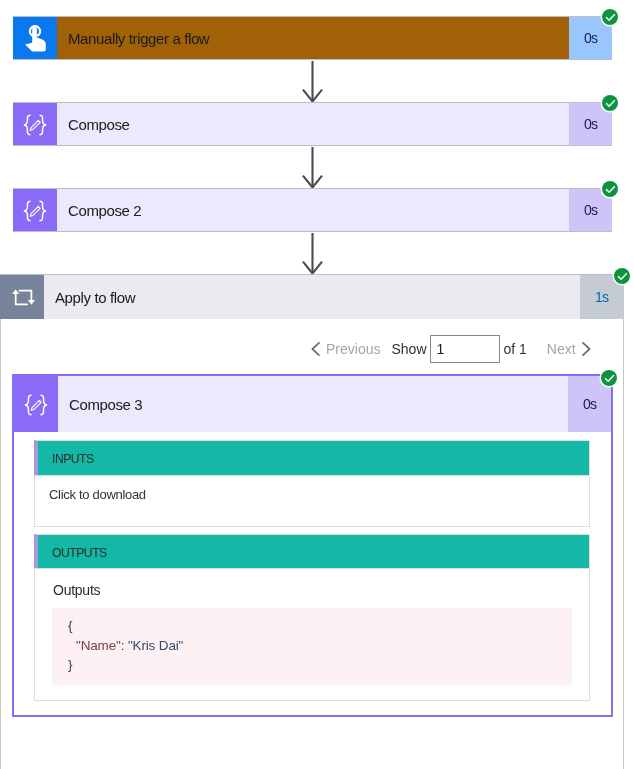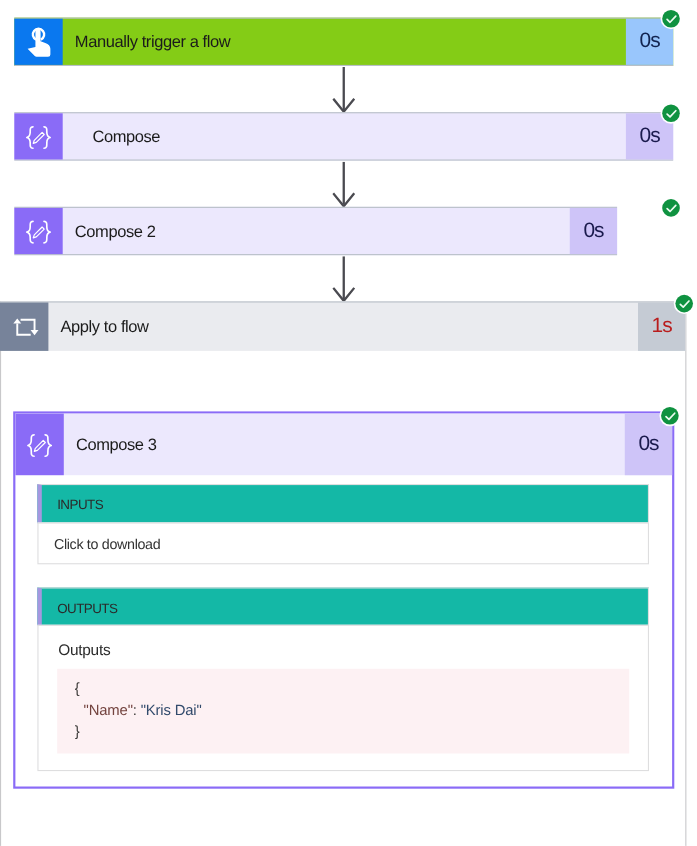--- a/index.html
+++ b/index.html
@@ -8,36 +8,36 @@
        -webkit-font-smoothing:antialiased;}
   .page{position:relative;width:634px;height:769px;background:#fff;}
 
   
   .card{position:absolute;display:flex;align-items:stretch;box-sizing:border-box;
         border-top:1px solid #b8bfc7;border-bottom:1px solid #b8bfc7;}
   .card-icon{width:44px;flex:0 0 44px;display:flex;align-items:center;justify-content:center;}
   .card-title{flex:1 1 auto;display:flex;align-items:center;padding-left:11px;
               font-size:15px;color:#1b1b1b;letter-spacing:-0.38px;}
   .card-dur{width:43px;flex:0 0 43px;display:flex;align-items:center;justify-content:center;
-            font-size:19px;color:#17174a;letter-spacing:-0.9px;}
-
-  
-  .c-trigger{background:#84cc16;}
+            font-size:14px;color:#17174a;letter-spacing:-0.9px;}
+
+  
+  .c-trigger{background:#a16207;}
   .c-trigger .card-icon{background:#0a78ef;}
   .c-trigger .card-dur{background:#99c6fc;color:#122450;}
 
   
   .c-compose{background:#ece8fd;}
   .c-compose .card-icon{background:#8a6bf7;}
   .c-compose .card-dur{background:#cec4f8;color:#1a1a4d;}
 
   
   .c-scope{background:#eaebef;}
   .c-scope .card-icon{background:#77839a;}
-  .c-scope .card-dur{background:#c5cbd4;color:#b91c1c;}
+  .c-scope .card-dur{background:#c5cbd4;color:#0369a1;}
 
   
   .badge{position:absolute;width:16px;height:16px;border-radius:50%;background:#0f9240;
          display:flex;align-items:center;justify-content:center;
          box-shadow:0 0 0 1.5px rgba(255,255,255,.95);}
   .badge svg{display:block;}
 
   
   .arrow{position:absolute;}
   .arrow svg{display:block;}
@@ -94,21 +94,21 @@
       </svg>
   </div>
 
   <div class="arrow" style="left:302px;top:61px;">
     <svg width="21" height="42" viewBox="0 0 21 42">
       <path d="M10.5 0 V 39" stroke="#4a4a50" stroke-width="2.1" fill="none"></path>
       <path d="M1.6 29.5 L10.5 40.5 L19.4 29.5" stroke="#4a4a50" stroke-width="2.1" fill="none" stroke-linecap="square"></path>
     </svg>
   </div>
 
-  <div class="card c-compose" style="left:13px;top:102px;width:599px;height:44px;gap:16px;">
+  <div class="card c-compose" style="left:13px;top:102px;width:599px;height:44px;">
     <div class="card-icon">
       <svg width="24" height="23" viewBox="0 -1.5 24 23" aria-hidden="true">
         <path d="M7.0 0.8 C4.15 0.8 4.45 3.4 4.45 5.6 C4.45 8.5 4.1 10.0 1.4 10.5 C4.1 11.0 4.45 12.5 4.45 15.4 C4.45 17.4 4.15 20.3 7.0 20.3" fill="none" stroke="#ffffff" stroke-width="1.5" stroke-linecap="round" stroke-linejoin="round"></path>
         <path d="M17.0 0.8 C19.85 0.8 19.55 3.4 19.55 5.6 C19.55 8.5 19.9 10.0 22.6 10.5 C19.9 11.0 19.55 12.5 19.55 15.4 C19.55 17.4 19.85 20.3 17.0 20.3" fill="none" stroke="#ffffff" stroke-width="1.5" stroke-linecap="round" stroke-linejoin="round"></path>
         <path d="M15.3 5.9 L17.2 7.8 L10.0 14.9 L7.2 15.8 L8.15 13.05 Z" fill="none" stroke="#ffffff" stroke-width="1.1" stroke-linejoin="round" stroke-linecap="round"></path>
       </svg>
     </div>
     <div class="card-title">Compose</div>
     <div class="card-dur">0s</div>
   </div>
@@ -118,21 +118,21 @@
       </svg>
   </div>
 
   <div class="arrow" style="left:302px;top:147px;">
     <svg width="21" height="42" viewBox="0 0 21 42">
       <path d="M10.5 0 V 39" stroke="#4a4a50" stroke-width="2.1" fill="none"></path>
       <path d="M1.6 29.5 L10.5 40.5 L19.4 29.5" stroke="#4a4a50" stroke-width="2.1" fill="none" stroke-linecap="square"></path>
     </svg>
   </div>
 
-  <div class="card c-compose" style="left:13px;top:188px;width:548px;height:44px;">
+  <div class="card c-compose" style="left:13px;top:188px;width:599px;height:44px;">
     <div class="card-icon">
       <svg width="24" height="23" viewBox="0 -1.5 24 23" aria-hidden="true">
         <path d="M7.0 0.8 C4.15 0.8 4.45 3.4 4.45 5.6 C4.45 8.5 4.1 10.0 1.4 10.5 C4.1 11.0 4.45 12.5 4.45 15.4 C4.45 17.4 4.15 20.3 7.0 20.3" fill="none" stroke="#ffffff" stroke-width="1.5" stroke-linecap="round" stroke-linejoin="round"></path>
         <path d="M17.0 0.8 C19.85 0.8 19.55 3.4 19.55 5.6 C19.55 8.5 19.9 10.0 22.6 10.5 C19.9 11.0 19.55 12.5 19.55 15.4 C19.55 17.4 19.85 20.3 17.0 20.3" fill="none" stroke="#ffffff" stroke-width="1.5" stroke-linecap="round" stroke-linejoin="round"></path>
         <path d="M15.3 5.9 L17.2 7.8 L10.0 14.9 L7.2 15.8 L8.15 13.05 Z" fill="none" stroke="#ffffff" stroke-width="1.1" stroke-linejoin="round" stroke-linecap="round"></path>
       </svg>
     </div>
     <div class="card-title">Compose 2</div>
     <div class="card-dur">0s</div>
   </div>
@@ -166,20 +166,37 @@
     </div>
     <div class="card-title">Apply to flow</div>
     <div class="card-dur">1s</div>
   </div>
   <div class="badge" style="left:614px;top:268px;">
     <svg width="11" height="11" viewBox="0 0 12 12">
         <path d="M1.6 6.2 L4.5 9.0 L10.2 2.9" fill="none" stroke="#ebfbf0" stroke-width="1.7" stroke-linecap="round" stroke-linejoin="round"></path>
       </svg>
   </div>
 
+  <div class="pager" style="left:311px;top:335px;height:28px;">
+    <div class="pg-btn">
+      <svg width="9" height="14" viewBox="0 0 9 14">
+          <path d="M8.0 0.9 L1.4 7.0 L8.0 13.1" fill="none" stroke="#6e6e6e" stroke-width="1.75" stroke-linecap="round" stroke-linejoin="round"></path>
+        </svg>
+      <span style="margin-left:6px;">Previous</span>
+    </div>
+    <span class="pg-label" style="margin-left:11px;">Show</span>
+    <input class="pg-input" style="margin-left: 3px; width: 70px; height: 28px;" value="1">
+    <span class="pg-label" style="margin-left:4px;">of 1</span>
+    <div class="pg-btn" style="margin-left:20px;">
+      <span>Next</span>
+      <svg width="9" height="14" viewBox="0 0 9 14" style="margin-left:6px;">
+          <path d="M1.0 0.9 L7.6 7.0 L1.0 13.1" fill="none" stroke="#6e6e6e" stroke-width="1.75" stroke-linecap="round" stroke-linejoin="round"></path>
+        </svg>
+    </div>
+  </div>
 
   <div style="position:absolute;left:12px;top:374px;width:601px;height:343px;box-sizing:border-box;border:2px solid #8a6bf7;background:#fff;"></div>
 
   <div class="card c-compose" style="left:14px;top:376px;width:597px;height:56px;border-top:none;border-bottom:none;">
     <div class="card-icon">
       <svg width="24" height="23" viewBox="0 -1.5 24 23" aria-hidden="true">
         <path d="M7.0 0.8 C4.15 0.8 4.45 3.4 4.45 5.6 C4.45 8.5 4.1 10.0 1.4 10.5 C4.1 11.0 4.45 12.5 4.45 15.4 C4.45 17.4 4.15 20.3 7.0 20.3" fill="none" stroke="#ffffff" stroke-width="1.5" stroke-linecap="round" stroke-linejoin="round"></path>
         <path d="M17.0 0.8 C19.85 0.8 19.55 3.4 19.55 5.6 C19.55 8.5 19.9 10.0 22.6 10.5 C19.9 11.0 19.55 12.5 19.55 15.4 C19.55 17.4 19.85 20.3 17.0 20.3" fill="none" stroke="#ffffff" stroke-width="1.5" stroke-linecap="round" stroke-linejoin="round"></path>
         <path d="M15.3 5.9 L17.2 7.8 L10.0 14.9 L7.2 15.8 L8.15 13.05 Z" fill="none" stroke="#ffffff" stroke-width="1.1" stroke-linejoin="round" stroke-linecap="round"></path>
       </svg>
@@ -189,21 +206,21 @@
   </div>
   <div class="badge" style="left:601px;top:370px;">
     <svg width="11" height="11" viewBox="0 0 12 12">
         <path d="M1.6 6.2 L4.5 9.0 L10.2 2.9" fill="none" stroke="#ebfbf0" stroke-width="1.7" stroke-linecap="round" stroke-linejoin="round"></path>
       </svg>
   </div>
 
   <div class="sect" style="left:34px;top:440px;width:556px;height:36px;">
     <span class="sect-title" style="left:14px;top:11px;">INPUTS</span>
   </div>
-  <div class="panel" style="left:34px;top:475px;width:556px;height:38px;">
+  <div class="panel" style="left:34px;top:475px;width:556px;height:52px;">
     <span class="panel-link" style="left:14px;top:11px;">Click to download</span>
   </div>
 
   <div class="sect" style="left:34px;top:534px;width:556px;height:35px;">
     <span class="sect-title" style="left:14px;top:11px;">OUTPUTS</span>
   </div>
   <div class="panel" style="left:34px;top:568px;width:556px;height:133px;">
     <span class="panel-lbl" style="left:18px;top:13px;">Outputs</span>
     <div class="codebox" style="left:17px;top:39px;width:520px;height:77px;"><span class="cl"><span class="k-pun">{</span></span><span class="cl in1"><span class="k-key">"Name"</span><span class="k-pun">: </span><span class="k-val">"Kris Dai"</span></span><span class="cl"><span class="k-pun">}</span></span></div>
   </div>

